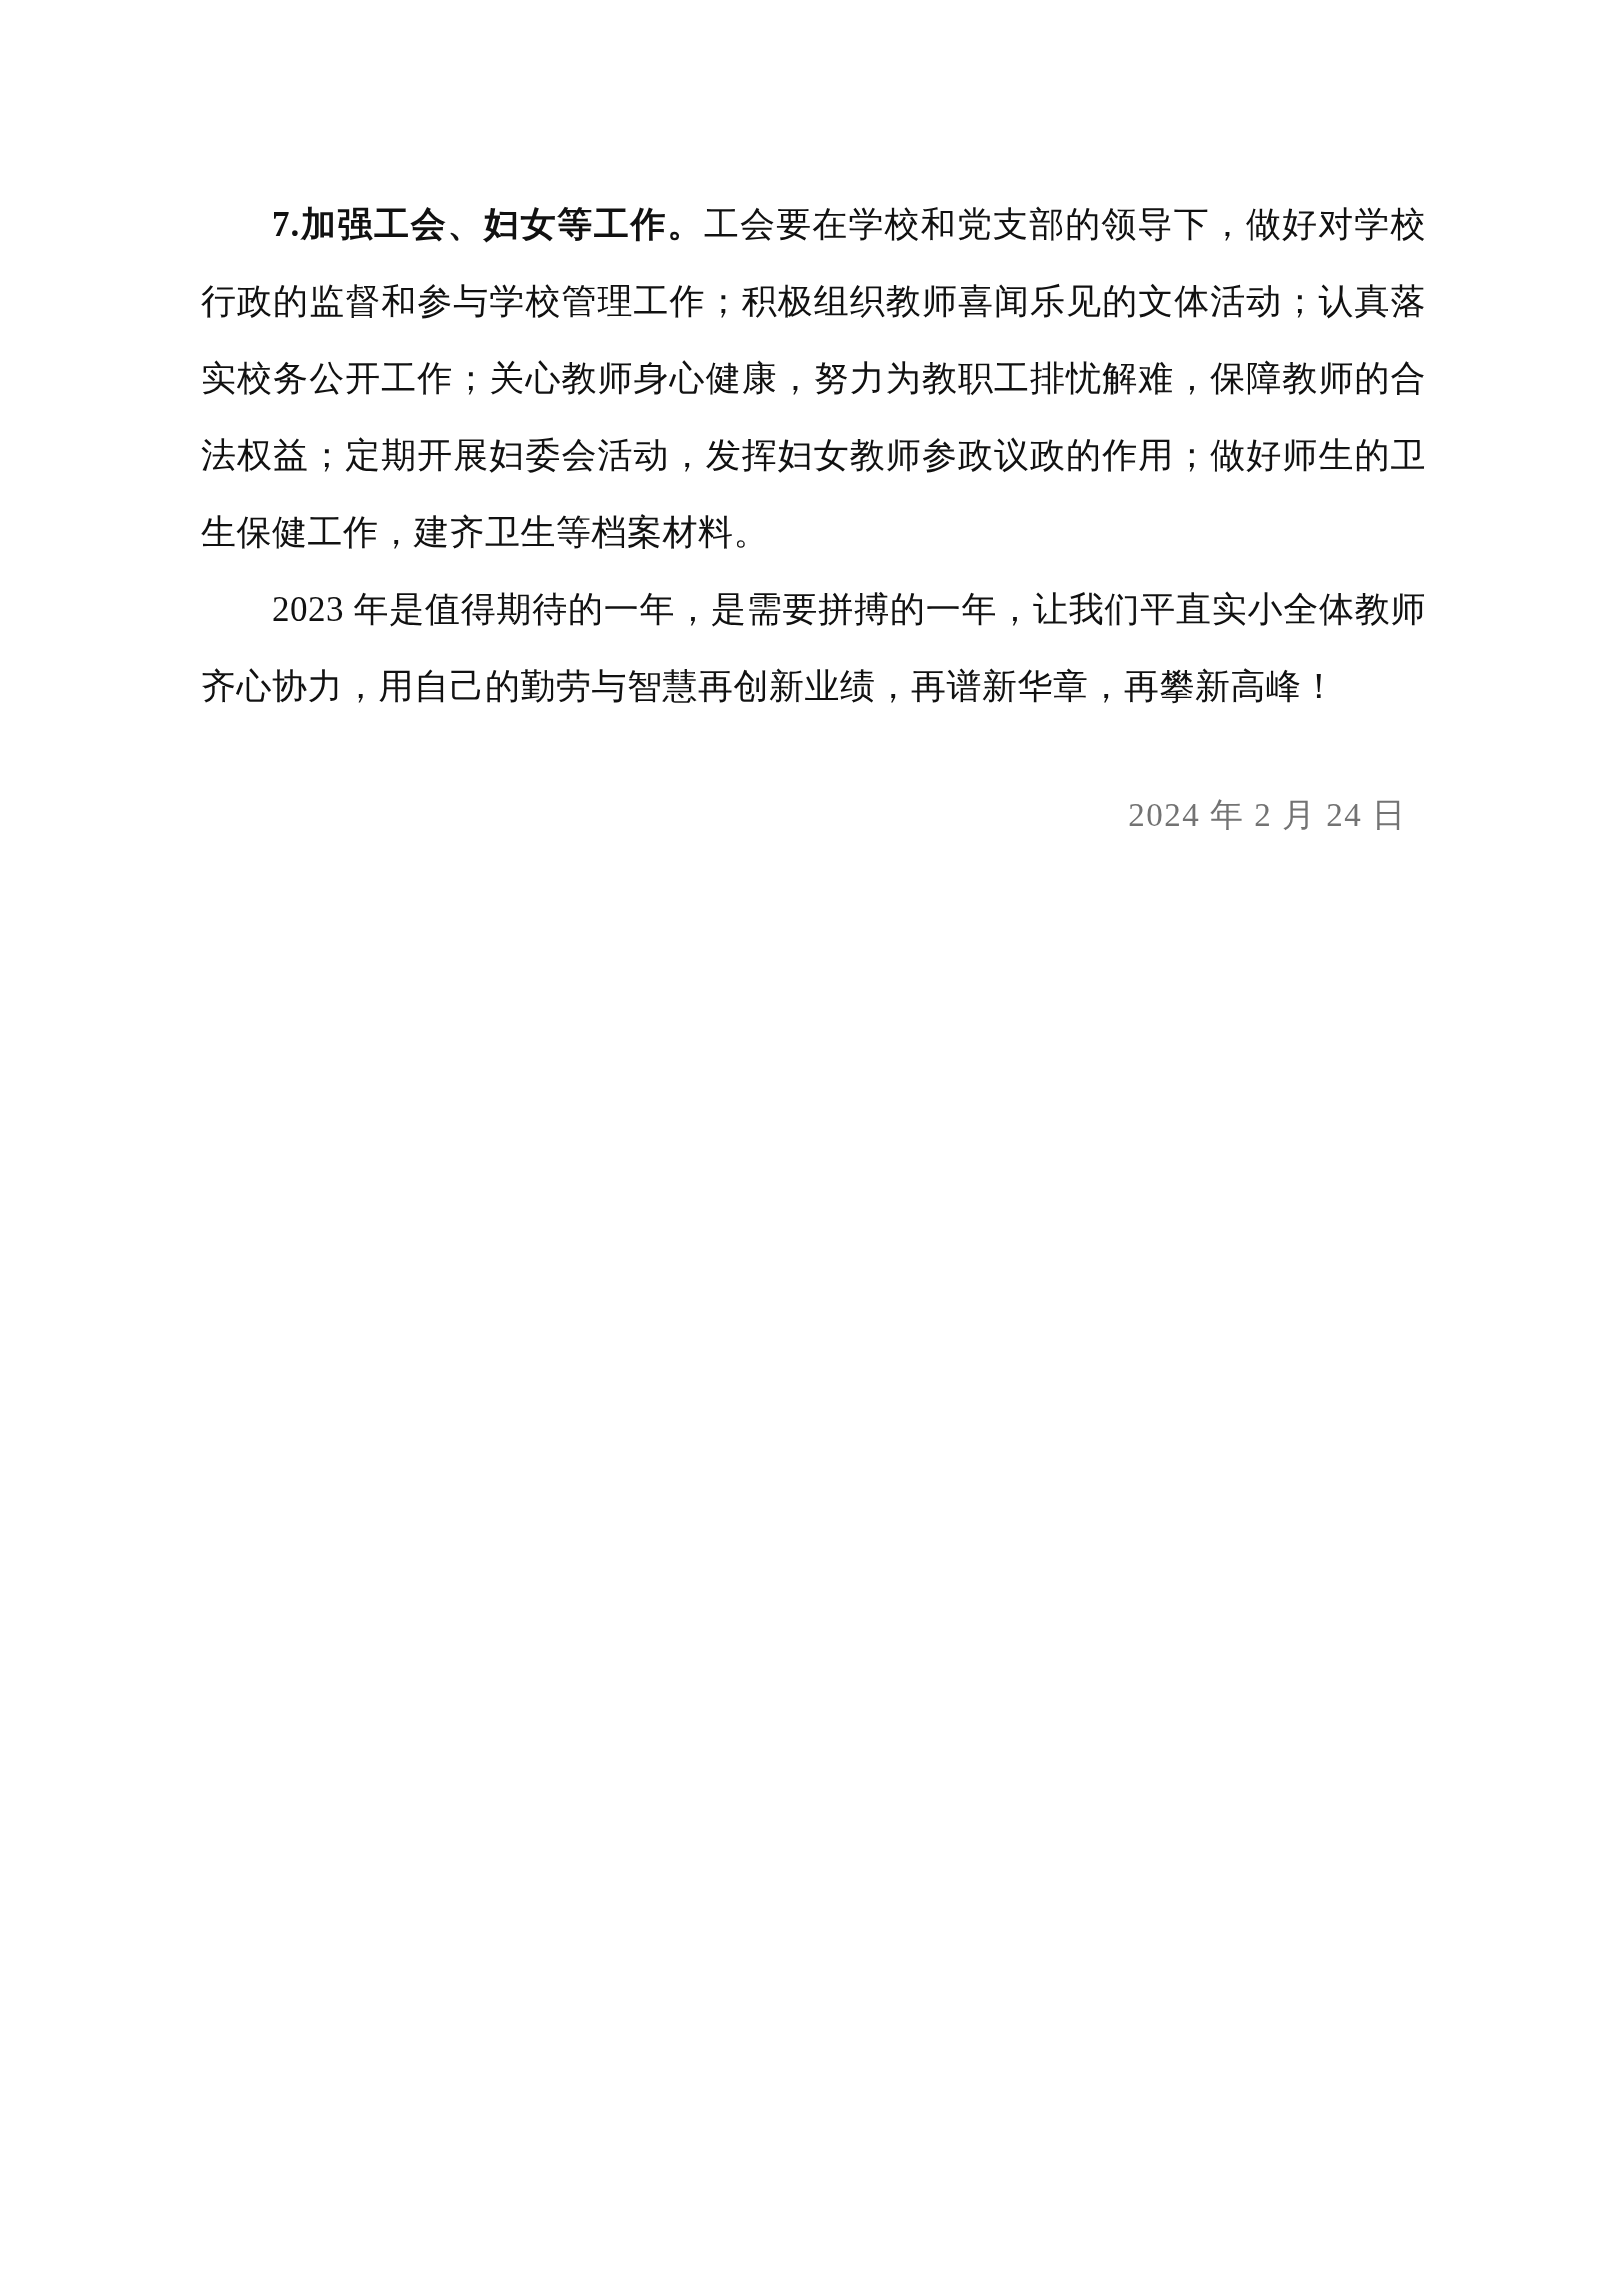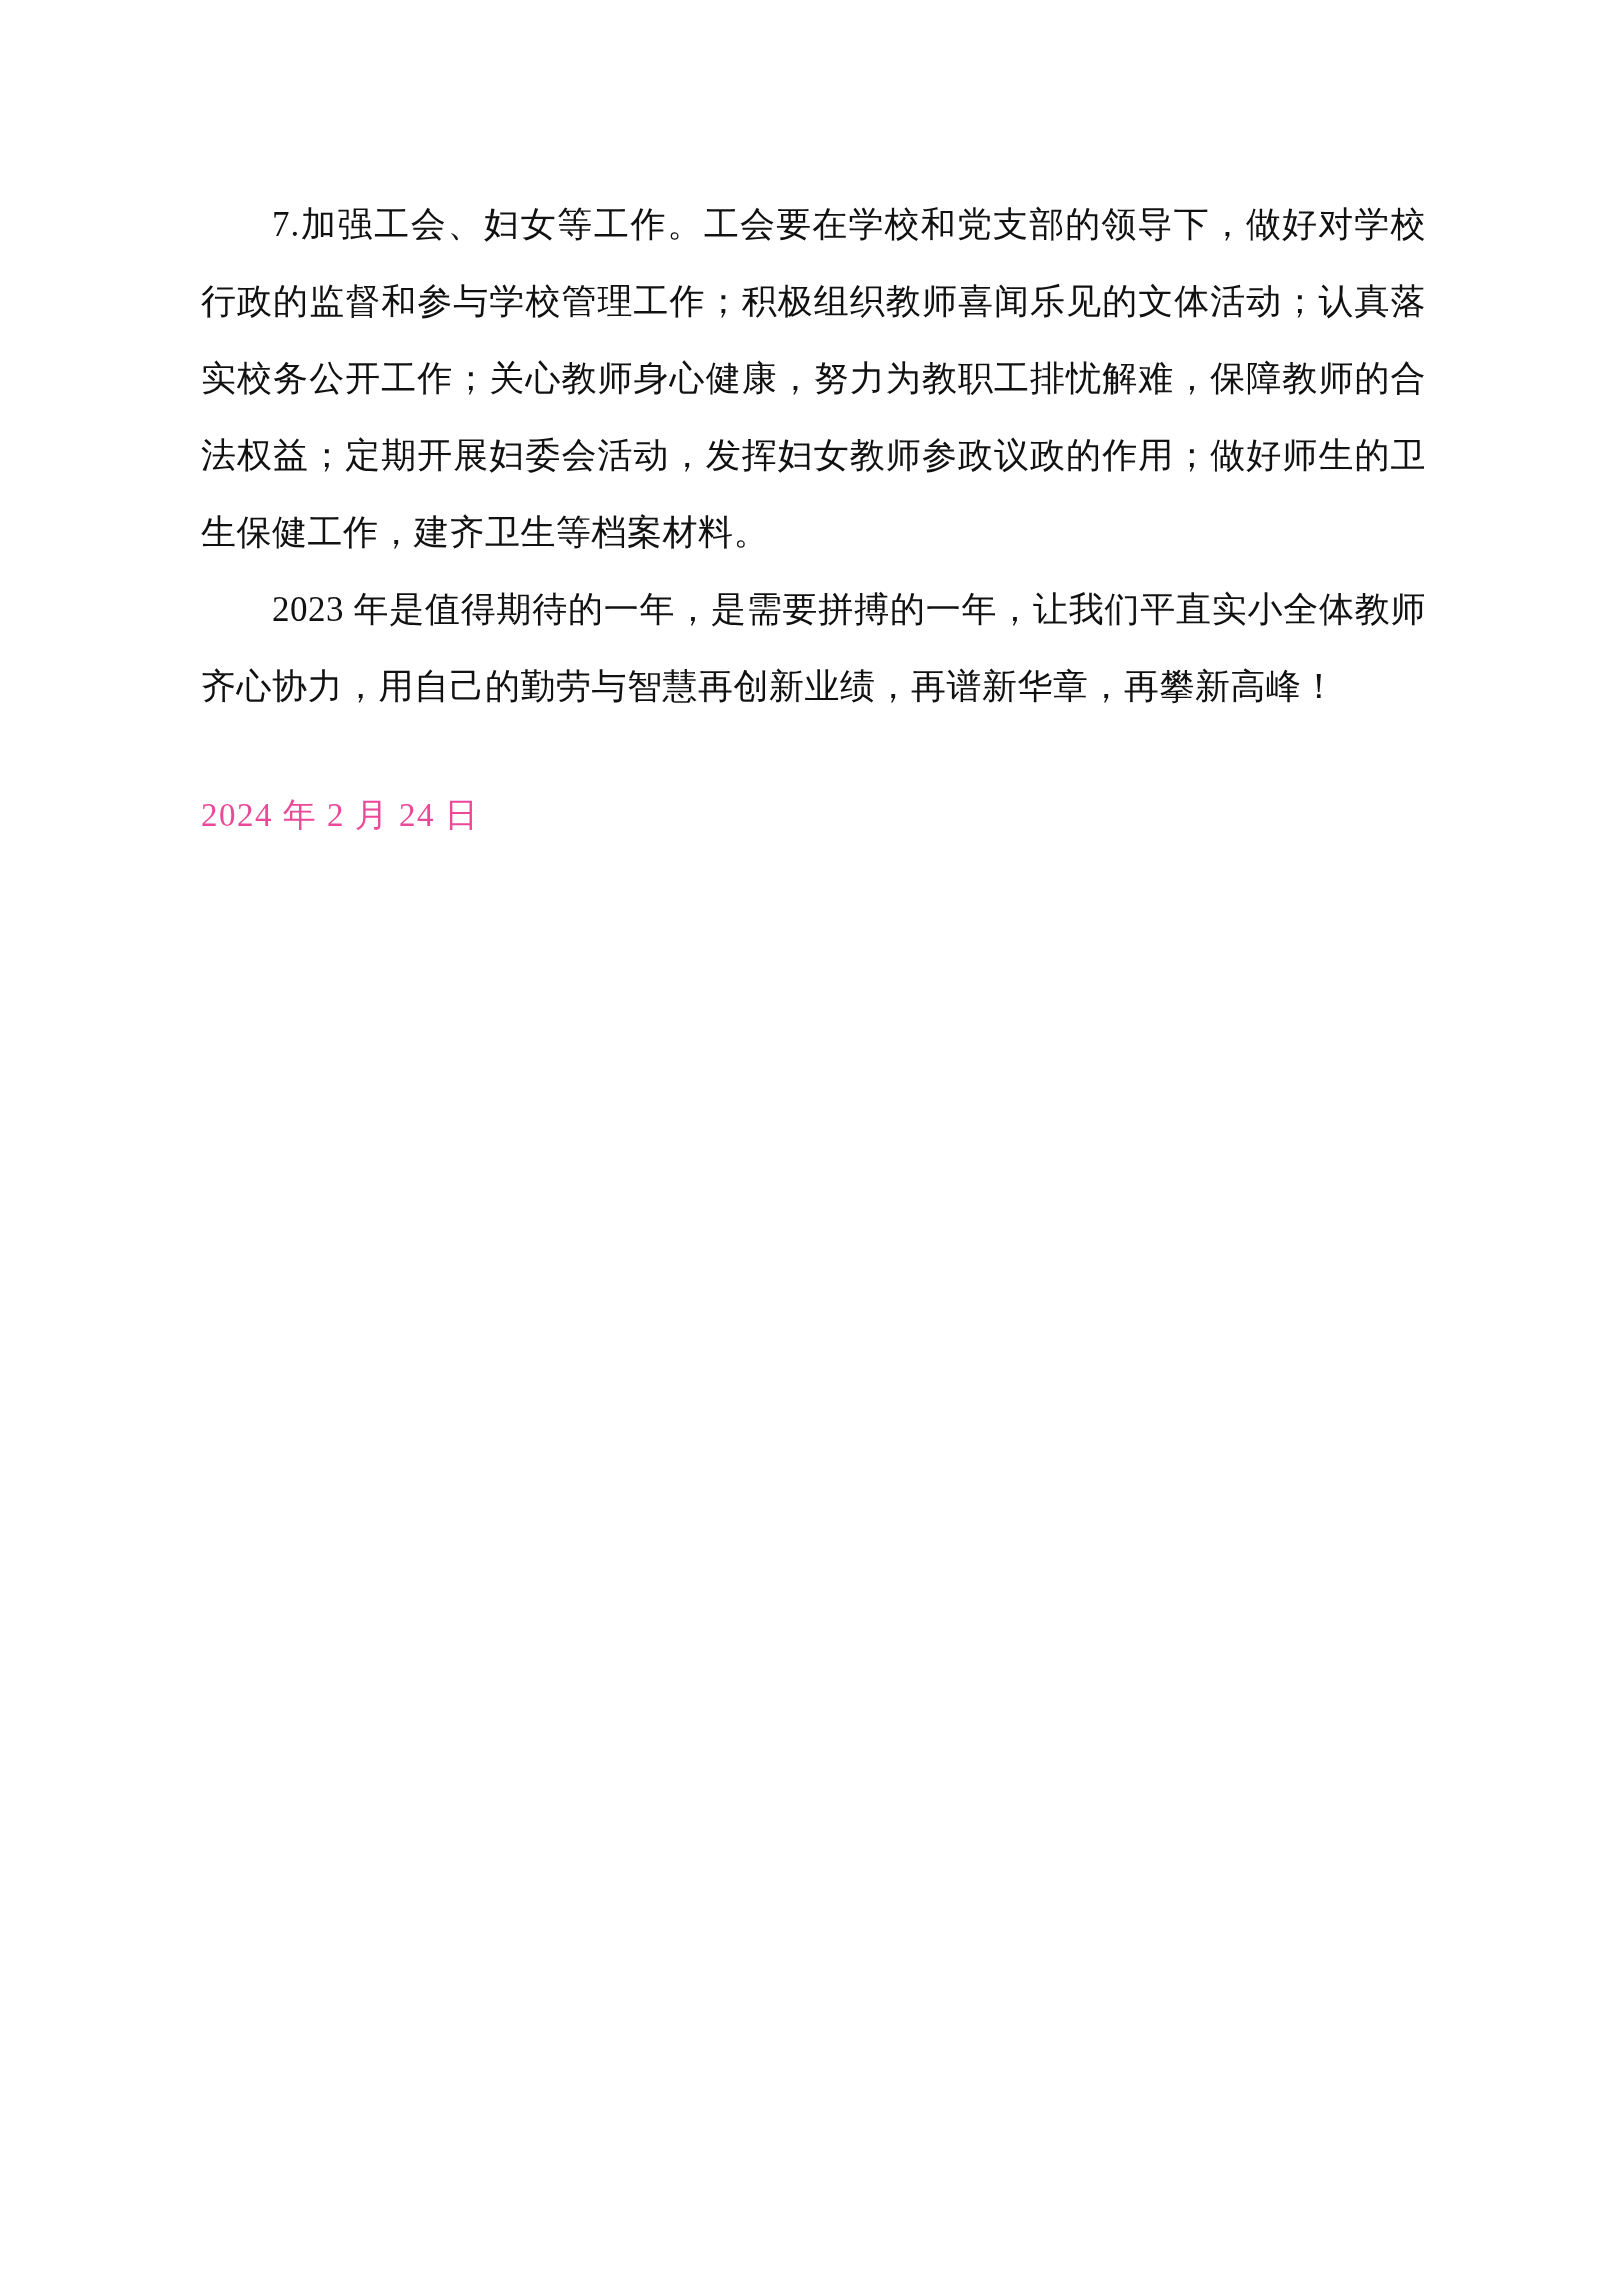--- a/index.html
+++ b/index.html
@@ -32,30 +32,31 @@
     text-align: justify;
     text-justify: inter-ideograph;
     letter-spacing: 0.5px;
     text-indent: 71px;
     color: #111111;
   }
   p.para + p.para {
     margin-top: 0;
   }
   .lead {
-    font-weight: normal;
+    font-weight: bold;
     letter-spacing: 1px;
   }
   .date-line {
     margin-top: 61px;
     font-size: 33px;
     line-height: 59px;
+    text-align: right;
     padding-right: 19.6px;
     letter-spacing: 1.5px;
-    color: #ec4899;
+    color: #737373;
   }
 </style>
 </head>
 <body>
 
 <div class="page">
   <div class="doc-body">
 
     <p class="para"><span class="lead">7.加强工会、妇女等工作。</span><span>工会要在学校和党支部的领导下，做好对学校行政的监督和参与学校管理工作；积极组织教师喜闻乐见的文体活动；认真落实校务公开工作；关心教师身心健康，努力为教职工排忧解难，保障教师的合法权益；定期开展妇委会活动，发挥妇女教师参政议政的作用；做好师生的卫生保健工作，建齐卫生等档案材料。</span></p>
 

